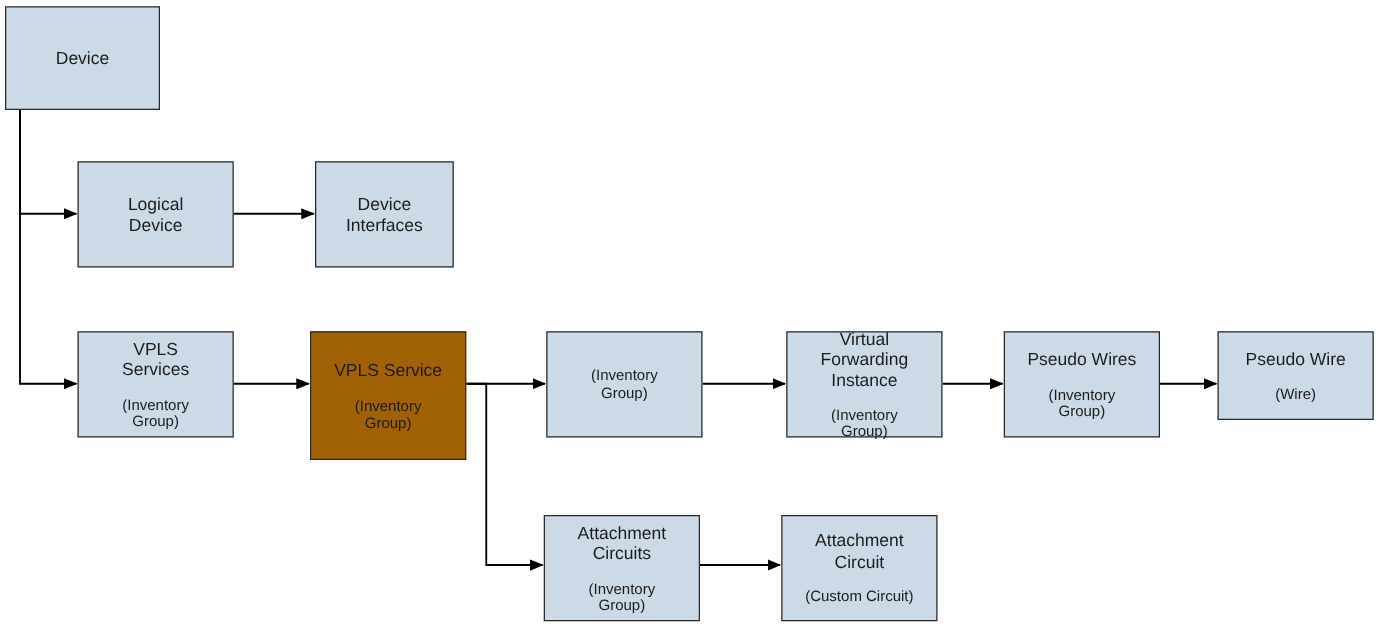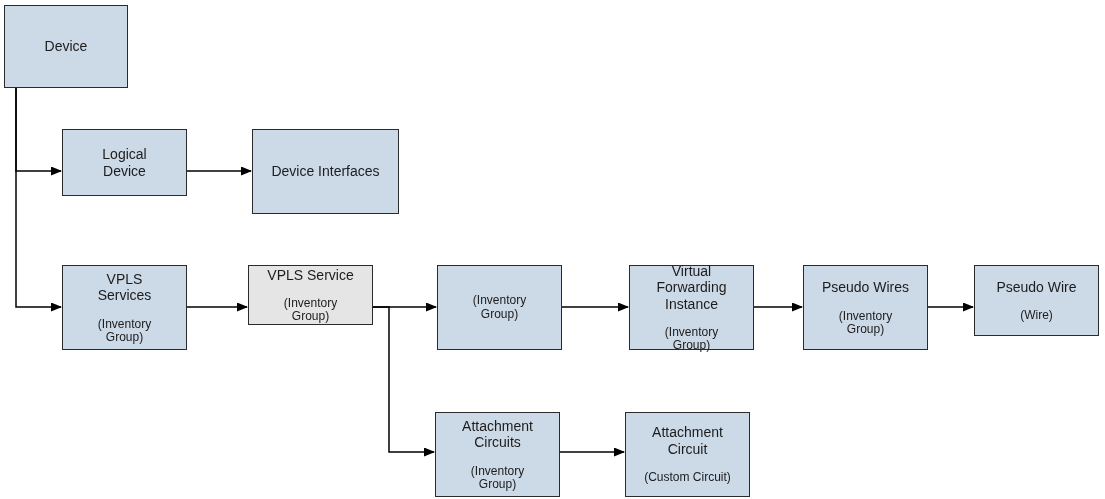--- a/index.html
+++ b/index.html
@@ -66,31 +66,31 @@
       <polyline points="373,307 389,307 389,452 434,452" fill="none" stroke="#000000" stroke-width="1.5" marker-end="url(#arrowhead)"></polyline>
       <polyline points="562,307 628,307" fill="none" stroke="#000000" stroke-width="1.5" marker-end="url(#arrowhead)"></polyline>
       <polyline points="754,307 802,307" fill="none" stroke="#000000" stroke-width="1.5" marker-end="url(#arrowhead)"></polyline>
       <polyline points="928,307 973,307" fill="none" stroke="#000000" stroke-width="1.5" marker-end="url(#arrowhead)"></polyline>
       <polyline points="560,452 624,452" fill="none" stroke="#000000" stroke-width="1.5" marker-end="url(#arrowhead)"></polyline>
     </svg>
   <div>
       <div class="node" style="left: 4px; top: 5px; width: 124px; height: 83px; background: rgb(204, 217, 231); border-color: rgb(43, 43, 43); color: rgb(28, 28, 28);">
         <div class="label">Device</div>
       </div>
-      <div class="node" style="left: 62px; top: 129px; width: 125px; height: 67px; background: rgb(204, 217, 231); border-color: rgb(43, 43, 43); color: rgb(28, 28, 28);">
+      <div class="node" style="left: 62px; top: 129px; width: 125px; height: 85px; background: rgb(204, 217, 231); border-color: rgb(43, 43, 43); color: rgb(28, 28, 28);">
         <div class="label">Logical Device</div>
       </div>
-      <div class="node" style="left: 252px; top: 129px; width: 147px; height: 85px; background: rgb(204, 217, 231); border-color: rgb(43, 43, 43); color: rgb(28, 28, 28);">
+      <div class="node" style="left: 252px; top: 129px; width: 111px; height: 85px; background: rgb(204, 217, 231); border-color: rgb(43, 43, 43); color: rgb(28, 28, 28);">
         <div class="label">Device Interfaces</div>
       </div>
       <div class="node" style="left: 62px; top: 265px; width: 125px; height: 85px; background: rgb(204, 217, 231); border-color: rgb(43, 43, 43); color: rgb(28, 28, 28);">
         <div class="label">VPLS Services</div>
         <div class="sub">(Inventory Group)</div>
       </div>
-      <div class="node" style="left: 248px; top: 265px; width: 125px; height: 60px; background: #e5e5e5; border-color: rgb(43, 43, 43); color: rgb(28, 28, 28);">
+      <div class="node" style="left: 248px; top: 265px; width: 125px; height: 103px; background: #a16207; border-color: rgb(43, 43, 43); color: rgb(28, 28, 28);">
         <div class="label">VPLS Service</div>
         <div class="sub">(Inventory Group)</div>
       </div>
       <div class="node" style="left: 437px; top: 265px; width: 125px; height: 85px; background: rgb(204, 217, 231); border-color: rgb(43, 43, 43); color: rgb(28, 28, 28);">
         <div class="sub">(Inventory Group)</div>
       </div>
       <div class="node" style="left: 629px; top: 265px; width: 125px; height: 85px; background: rgb(204, 217, 231); border-color: rgb(43, 43, 43); color: rgb(28, 28, 28);">
         <div class="label">Virtual
 Forwarding
 Instance</div>

